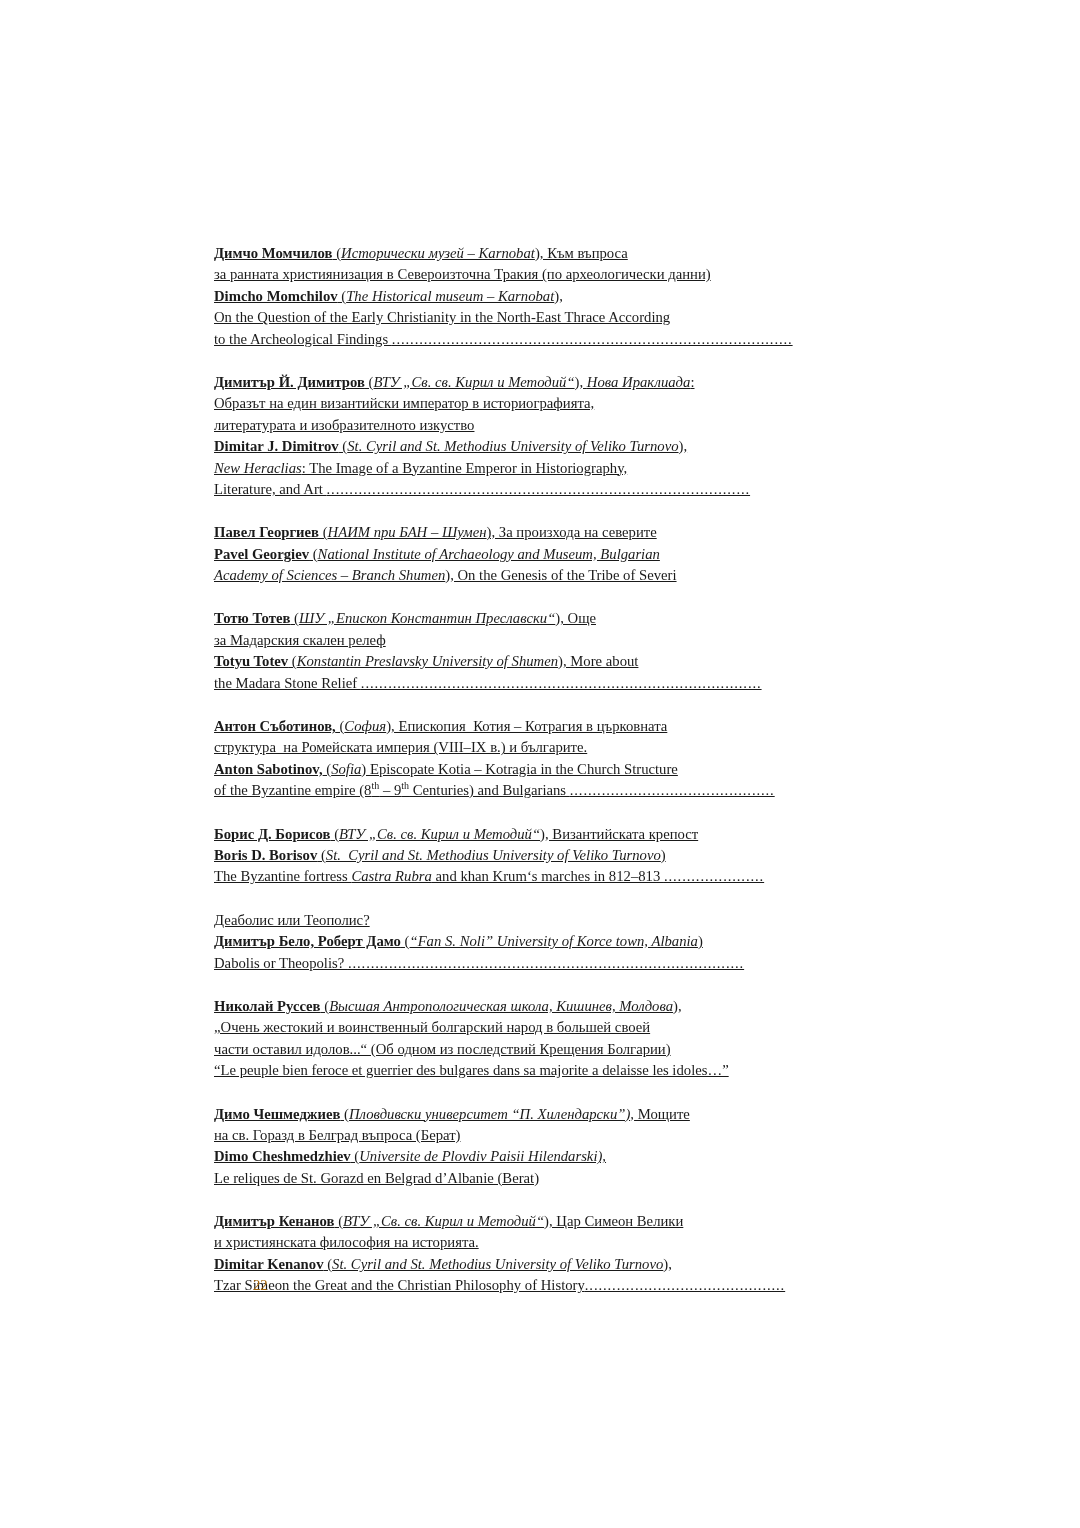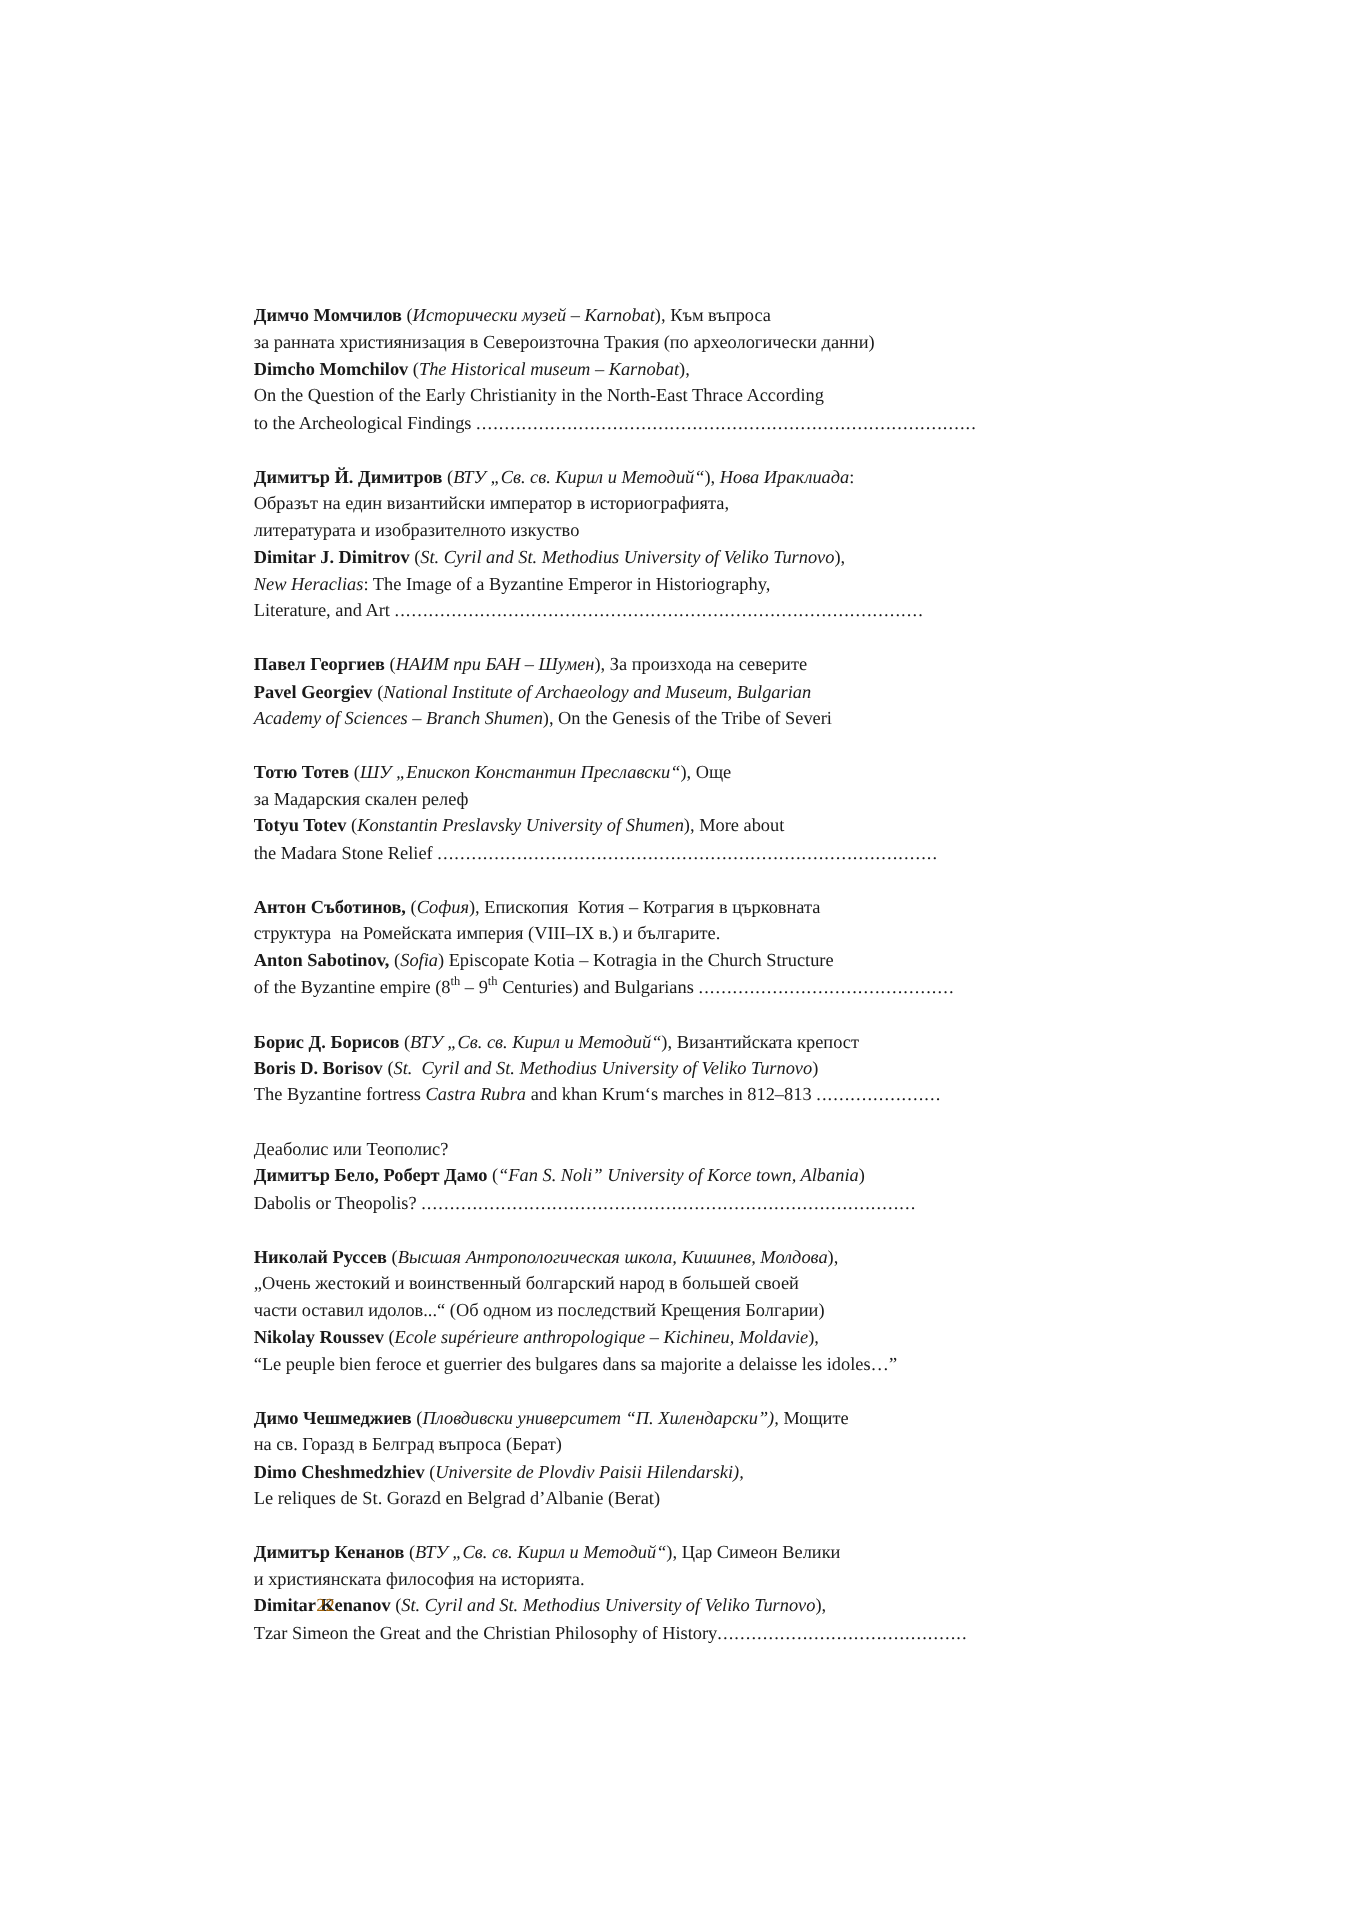--- a/index.html
+++ b/index.html
@@ -11,23 +11,24 @@
     position: relative;
     width: 1080px;
     height: 1528px;
     background: #ffffff;
     font-family: "Liberation Serif", serif;
     color: #1a1a1a;
     overflow: hidden;
   }
   .content {
     position: absolute;
-    left: 203px;
+    left: 214px;
     top: 243px;
     width: 645px;
+    text-decoration: underline;
   }
   .entry {
     margin: 0 0 22px 0;
     font-size: 14.7px;
     line-height: 1.455;
     text-align: left;
   }
   .entry:last-child { margin-bottom: 0; }
   .line { white-space: pre-wrap; }
   .b { font-weight: bold; }
@@ -88,21 +89,20 @@
       </div>
       <div class="entry">
         <div class="line"><span>Деаболис или Теополис?</span></div>
         <div class="line"><span class="b">Димитър Бело, Роберт Дамо</span><span> (</span><span class="i">“Fan S. Noli” University of Korce town, Albania</span><span>)</span></div>
         <div class="line"><span>Dabolis or Theopolis? </span><span class="dots">.......................................................................................</span></div>
       </div>
       <div class="entry">
         <div class="line"><span class="b">Николай Руссев</span><span> (</span><span class="i">Высшая Антропологическая школа, Кишинев, Молдова</span><span>),</span></div>
         <div class="line"><span>„Очень жестокий и воинственный болгарский народ в большей своей</span></div>
         <div class="line"><span>части оставил идолов...“ (Об одном из последствий Крещения Болгарии)</span></div>
-        <div class="line"><span class="b">Nikolay Roussev</span><span> (</span><span class="i">Ecole supérieure anthropologique – Kichineu, Moldavie</span><span>),</span></div>
         <div class="line"><span>“Le peuple bien feroce et guerrier des bulgares dans sa majorite a delaisse les idoles…”</span></div>
       </div>
       <div class="entry">
         <div class="line"><span class="b">Димо Чешмеджиев</span><span> (</span><span class="i">Пловдивски университет “П. Хилендарски”),</span><span> Мощите</span></div>
         <div class="line"><span>на св. Горазд в Белград въпроса (Берат)</span></div>
         <div class="line"><span class="b">Dimo Cheshmedzhiev</span><span> (</span><span class="i">Universite de Plovdiv Paisii Hilendarski),</span></div>
         <div class="line"><span>Le reliques de St. Gorazd en Belgrad d’Albanie (Berat)</span></div>
       </div>
       <div class="entry">
         <div class="line"><span class="b">Димитър Кенанов</span><span> (</span><span class="i">ВТУ „Св. св. Кирил и Методий“</span><span>), Цар Симеон Велики</span></div>

